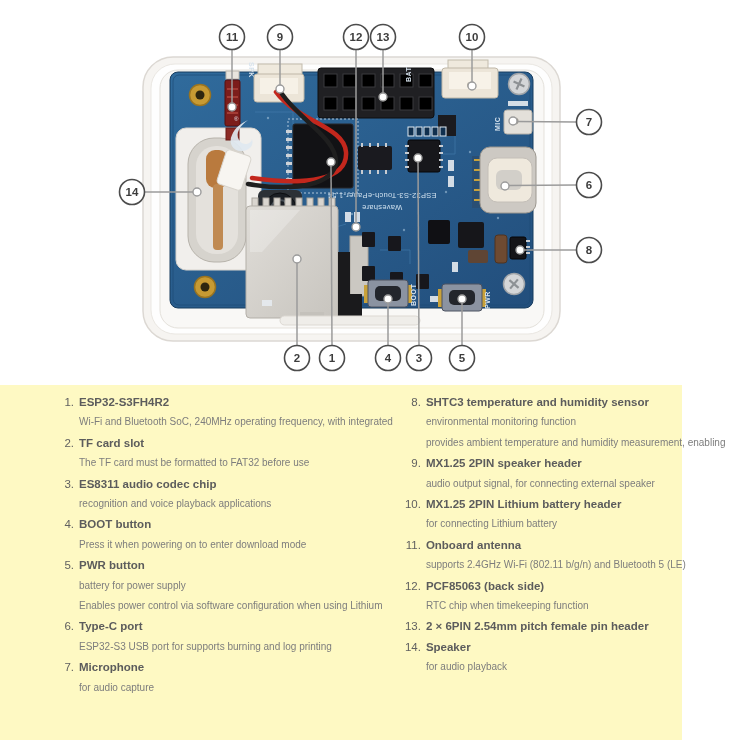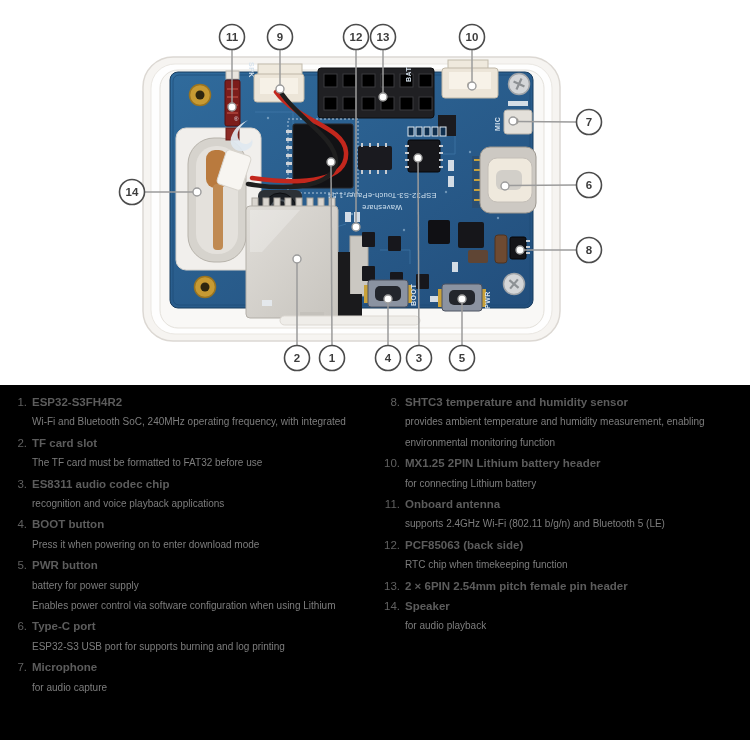--- a/index.html
+++ b/index.html
@@ -10,22 +10,22 @@
   .photo-wrap{position:absolute;top:0;left:0;width:750px;height:385px;}
   
   .cl{stroke:#9b9b9b;stroke-width:1.5px;}
   .cd{fill:#ffffff;stroke:#9b9b9b;stroke-width:1.4px;}
   .cc{fill:#ffffff;stroke:#4c4c4c;stroke-width:1.6px;}
   .cn{font:600 11.5px "Liberation Sans",sans-serif;fill:#3c3c3c;text-anchor:middle;}
   .silk{font:700 7px "Liberation Sans",sans-serif;fill:#d7e3ee;letter-spacing:.5px;}
   .silkc{font:400 7.5px "Liberation Sans",sans-serif;fill:#cfe0ee;text-anchor:middle;letter-spacing:.3px;}
   
   .legend{
-    position:absolute;top:385px;left:0;width:750px;height:355px;
-    background:#000000;display:flex;box-sizing:border-box;padding-top:7px;
+    position:absolute;top:385px;left:0;width:682px;height:355px;
+    background:#fef9c3;display:flex;box-sizing:border-box;padding-top:7px;padding-left:47px;
   }
   .lg-col{box-sizing:border-box;}
   .lg-col-left{width:372px;padding-left:13px;}
   .lg-col-right{flex:1;padding-left:9px;}
   .lg-title{font-size:11.5px;line-height:20.4px;color:#5c5c5c;font-weight:700;white-space:nowrap;}
   .lg-num{display:inline-block;font-weight:400;color:#606060;text-align:right;margin-right:5px;}
   .lg-col-left .lg-num{min-width:14px;}
   .lg-col-right .lg-num{min-width:19px;}
   .lg-desc{font-size:10px;line-height:20.4px;color:#7d7d7d;white-space:nowrap;}
   .lg-col-left .lg-desc{padding-left:19px;}
@@ -392,22 +392,26 @@
         <div class="lg-desc">ESP32-S3 USB port for supports burning and log printing</div>
       </div>
       <div class="lg-item">
         <div class="lg-title"><span class="lg-num">7.</span><span class="lg-heading">Microphone</span></div>
         <div class="lg-desc">for audio capture</div>
       </div>
     </div>
   <div class="lg-col lg-col-right">
       <div class="lg-item">
         <div class="lg-title"><span class="lg-num">8.</span><span class="lg-heading">SHTC3 temperature and humidity sensor</span></div>
+        <div class="lg-desc">environmental monitoring function</div>
         <div class="lg-desc">provides ambient temperature and humidity measurement, enabling</div>
-        <div class="lg-desc">environmental monitoring function</div>
+      </div>
+      <div class="lg-item">
+        <div class="lg-title"><span class="lg-num">9.</span><span class="lg-heading">MX1.25 2PIN speaker header</span></div>
+        <div class="lg-desc">audio output signal, for connecting external speaker</div>
       </div>
       <div class="lg-item">
         <div class="lg-title"><span class="lg-num">10.</span><span class="lg-heading">MX1.25 2PIN Lithium battery header</span></div>
         <div class="lg-desc">for connecting Lithium battery</div>
       </div>
       <div class="lg-item">
         <div class="lg-title"><span class="lg-num">11.</span><span class="lg-heading">Onboard antenna</span></div>
         <div class="lg-desc">supports 2.4GHz Wi-Fi (802.11 b/g/n) and Bluetooth 5 (LE)</div>
       </div>
       <div class="lg-item">

